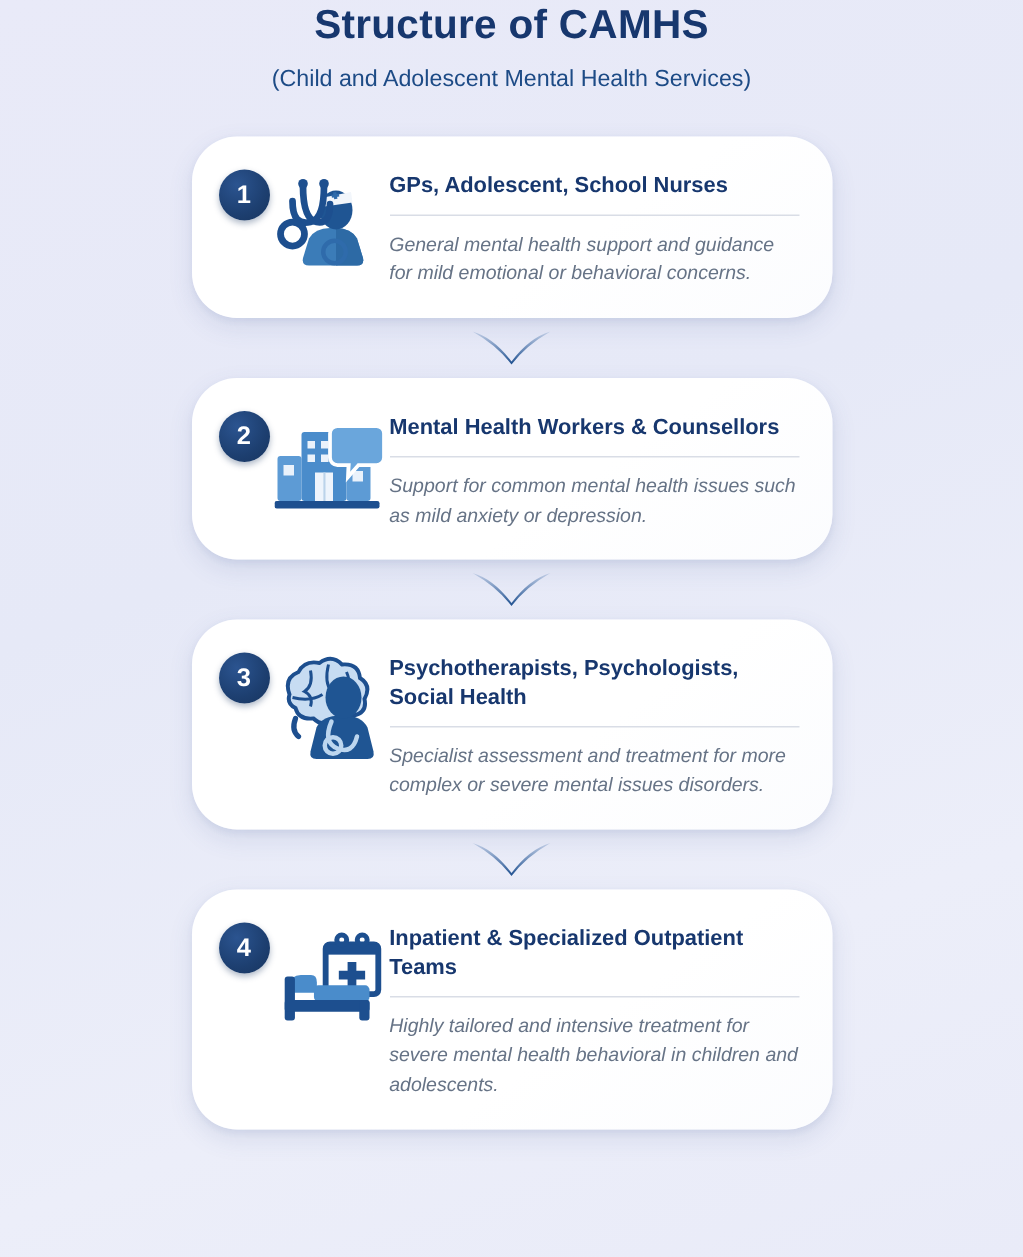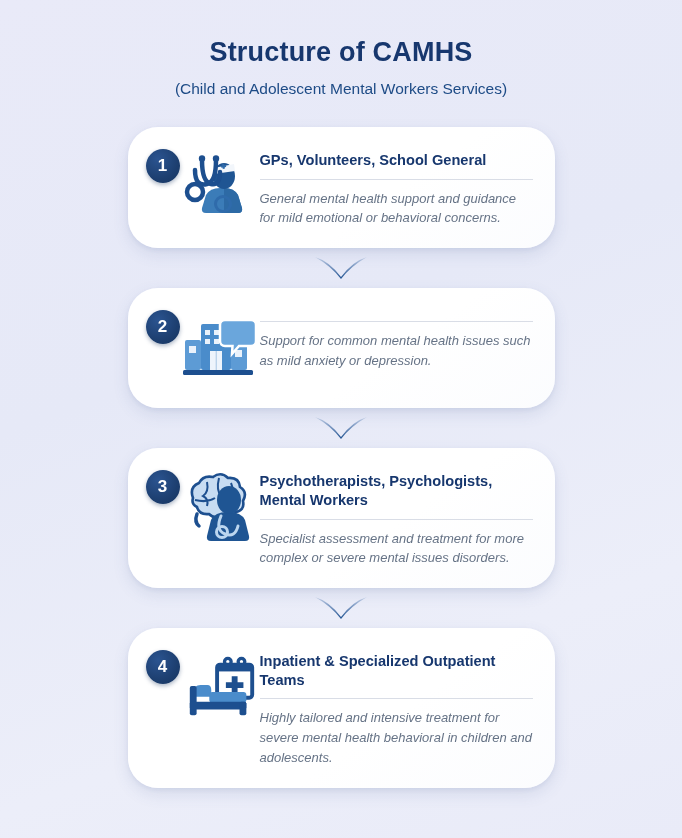--- a/index.html
+++ b/index.html
@@ -19,21 +19,20 @@
     width: 682px;
     height: 838px;
     box-sizing: border-box;
     padding: 0;
     position: relative;
   }
 
   
   .header {
     text-align: center;
-    margin-top: 36px;
   }
   .title {
     font-size: 27px;
     font-weight: bold;
     color: #17376e;
     letter-spacing: 0.2px;
     margin: 0;
     line-height: 1.2;
   }
   .subtitle {
@@ -130,21 +129,21 @@
   }
   .connector svg { display: block; }
 </style>
 </head>
 <body>
 
 <div class="infographic">
 
   <div class="header">
     <h1 class="title">Structure of CAMHS</h1>
-    <p class="subtitle">(Child and Adolescent Mental Workers Services)</p>
+    <p class="subtitle">(Child and Adolescent Mental Health Services)</p>
   </div>
 
   <div class="flow">
 
     <div class="card">
       <div class="badge">1</div>
       <div class="icon-wrap">
         <svg width="74" height="78" viewBox="0 0 74 78">
 
           <path d="M40 40 q10 0 14 7 l4 13 q1 5 -4 5 l-32 0 q-5 0 -4 -5 l4 -13 q4 -7 14 -7 z" fill="#3b7cb8"></path>
@@ -160,21 +159,21 @@
           <path d="M32 12 q0 22 -9 24 q-12 3 -12 -14" stroke="#1d4f8f" stroke-width="4.5" fill="none" stroke-linecap="round"></path>
           <circle cx="18" cy="10.5" r="3.2" fill="#1d4f8f"></circle>
           <circle cx="32" cy="10.5" r="3.2" fill="#1d4f8f"></circle>
 
           <circle cx="11" cy="44" r="8" fill="none" stroke="#1d4f8f" stroke-width="4.5"></circle>
 
           <circle cx="39" cy="56" r="7.5" fill="none" stroke="#2f6bab" stroke-width="3"></circle>
         </svg>
       </div>
       <div class="card-body">
-        <p class="card-title">GPs, Volunteers, School General</p>
+        <p class="card-title">GPs, Adolescent, School Nurses</p>
         <div class="divider"></div>
         <p class="card-desc">General mental health support and guidance for mild emotional or behavioral concerns.</p>
       </div>
     </div>
 
     <div class="connector">
       <svg width="56" height="26" viewBox="0 0 56 26">
         <defs>
           <linearGradient id="cg1" x1="0" y1="0" x2="0" y2="1">
             <stop offset="0%" stop-color="#c7d3ea"></stop>
@@ -205,20 +204,21 @@
 
           <rect x="48" y="26" width="16" height="26" rx="2" fill="#5d9bd5"></rect>
           <rect x="52" y="32" width="7" height="7" fill="#eaf2fb"></rect>
 
           <rect x="0" y="52" width="70" height="5" rx="1.5" fill="#1d4f8f"></rect>
 
           <path d="M42 2 h26 a5 5 0 0 1 5 5 v16 a5 5 0 0 1 -5 5 h-12 l-7 8 l0.5 -8 h-7.5 a5 5 0 0 1 -5 -5 v-16 a5 5 0 0 1 5 -5 z" fill="#6aa6dc" stroke="#ffffff" stroke-width="2.5"></path>
         </svg>
       </div>
       <div class="card-body">
+        <p class="card-title">Mental Health Workers &amp; Counsellors</p>
         <div class="divider"></div>
         <p class="card-desc">Support for common mental health issues such as mild anxiety or depression.</p>
       </div>
     </div>
 
     <div class="connector">
       <svg width="56" height="26" viewBox="0 0 56 26">
         <defs>
           <linearGradient id="cg2" x1="0" y1="0" x2="0" y2="1">
             <stop offset="0%" stop-color="#c7d3ea"></stop>
@@ -244,21 +244,21 @@
 
           <path d="M46 42 q12 0 16 8 l4 16 q1 5 -4 5 l-34 0 q-5 0 -4 -5 l4 -16 q4 -8 16 -8 z" fill="#1f5593"></path>
 
           <ellipse cx="46" cy="30" rx="12" ry="14" fill="#1f5593"></ellipse>
 
           <path d="M38 46 q-6 14 4 18 q10 4 13 -8" stroke="#bcd6ef" stroke-width="3" fill="none" stroke-linecap="round"></path>
           <circle cx="39" cy="62" r="5.5" fill="none" stroke="#bcd6ef" stroke-width="3"></circle>
         </svg>
       </div>
       <div class="card-body">
-        <p class="card-title">Psychotherapists, Psychologists, Mental Workers</p>
+        <p class="card-title">Psychotherapists, Psychologists, Social Health</p>
         <div class="divider"></div>
         <p class="card-desc">Specialist assessment and treatment for more complex or severe mental issues disorders.</p>
       </div>
     </div>
 
     <div class="connector">
       <svg width="56" height="26" viewBox="0 0 56 26">
         <defs>
           <linearGradient id="cg3" x1="0" y1="0" x2="0" y2="1">
             <stop offset="0%" stop-color="#c7d3ea"></stop>

